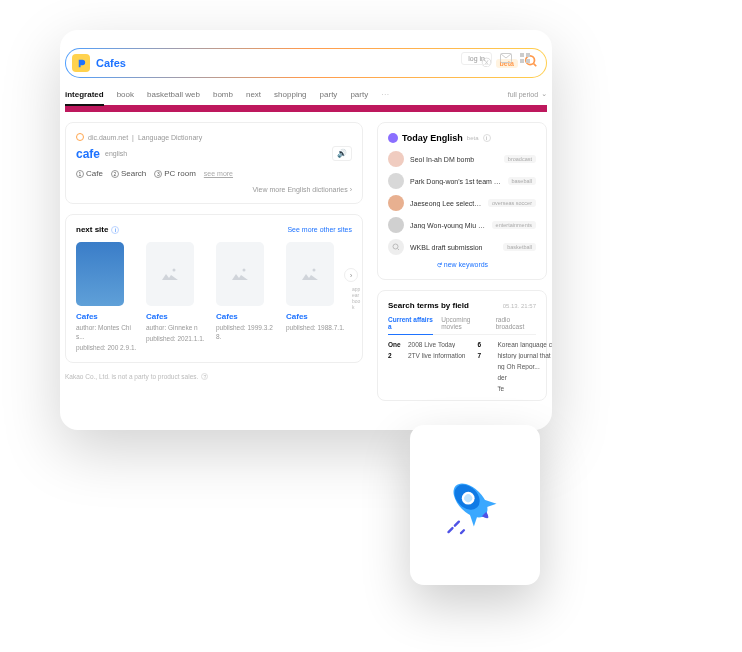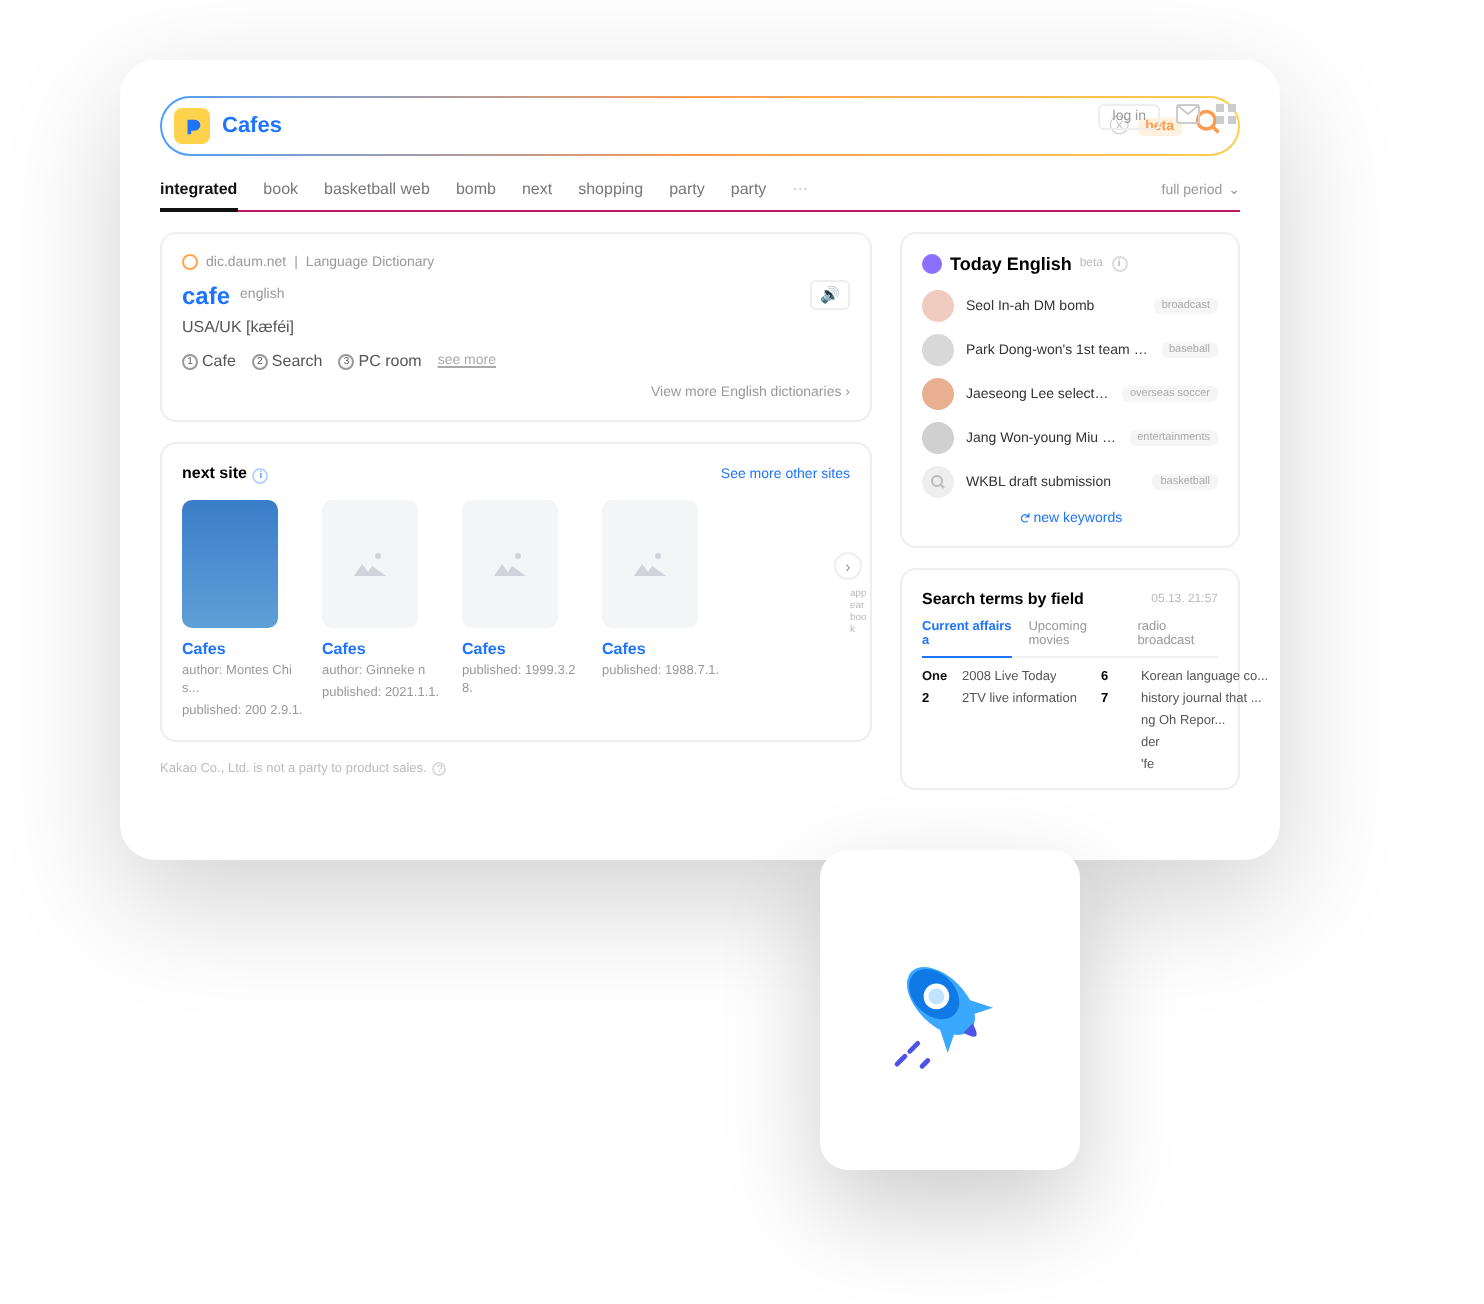--- a/index.html
+++ b/index.html
@@ -1,29 +1,29 @@
 <!DOCTYPE html>
 <html><head>
 <meta charset="utf-8">
 <style>
 *{box-sizing:border-box;margin:0;padding:0;font-family:-apple-system,BlinkMacSystemFont,"Segoe UI",Arial,sans-serif}
 body{background:#fff;width:742px;height:652px;position:relative;overflow:hidden}
-.window{position:absolute;top:30px;left:60px;width:580px;height:400px;background:#fff;border-radius:18px;box-shadow:0 20px 60px rgba(0,0,0,0.18);padding:18px 20px;overflow:hidden}
+.window{position:absolute;top:30px;left:60px;width:492px;height:400px;background:#fff;border-radius:18px;box-shadow:0 20px 60px rgba(0,0,0,0.18);padding:18px 5px;overflow:hidden}
 .searchbar{display:flex;align-items:center;border:1.5px solid transparent;border-radius:22px;height:30px;padding:0 8px 0 6px;background:linear-gradient(#fff,#fff) padding-box,linear-gradient(90deg,#4e9fff,#ff9a4e,#ffcf4e) border-box}
 .logo{width:18px;height:18px;border-radius:4px;background:#ffd24e;display:flex;align-items:center;justify-content:center;margin-right:6px}
 .logo svg{width:11px;height:11px}
 .searchinput{flex:1;border:none;outline:none;font-size:11px;font-weight:700;color:#1e73ff;background:transparent}
 .searchinput::placeholder{color:#1e73ff}
 .pill-x{color:#ccc;font-size:10px;margin-right:4px}
 .pill-badge{background:#fff3e0;color:#ff9a4e;font-size:7px;font-weight:700;border-radius:3px;padding:1px 4px;margin-right:4px}
 .mag{width:14px;height:14px;margin-left:2px}
 .topright{position:absolute;top:22px;right:22px;display:flex;align-items:center;gap:8px}
 .login{font-size:7px;color:#999;border:1px solid #eee;border-radius:3px;padding:2px 6px}
 .ticon{color:#ccc;font-size:11px}
-.tabs{display:flex;gap:13px;margin-top:12px;border-bottom:1px solid #be185d;padding-bottom:6px;font-size:8px;color:#777;align-items:flex-end}
+.tabs{display:flex;gap:13px;margin-top:12px;border-bottom:7px solid #be185d;padding-bottom:6px;font-size:8px;color:#777;align-items:flex-start}
 .tab{cursor:pointer}
 .tab.active{color:#111;font-weight:700;position:relative}
 .tab.active::after{content:"";position:absolute;bottom:-7px;left:0;right:0;height:2px;background:#111}
 .dots{color:#ccc;letter-spacing:1px}
 .period{margin-left:auto;font-size:7px;color:#999;display:flex;align-items:center;gap:3px}
 .content{display:flex;gap:14px;margin-top:10px}
 .left{flex:1;min-width:0}
 .right{width:170px}
 .card{border:1px solid #eee;border-radius:8px;padding:10px;margin-bottom:10px}
 .dictsrc{font-size:7px;color:#999;display:flex;align-items:center;gap:4px}
@@ -135,21 +135,20 @@
           <span class="src-icon"></span>
           <span>dic.daum.net</span>
           <span>|</span>
           <span>Language Dictionary</span>
         </div>
         <div class="dictword">
           <span>cafe</span>
           <span class="dictlang">english</span>
           <span class="speaker">🔊</span>
         </div>
-        <div class="phon">USA/UK [kæféi]</div>
         <div class="defs">
           <span class="n">
               <span class="circ">1</span>
               <span>Cafe</span>
             </span>
           <span class="n">
               <span class="circ">2</span>
               <span>Search</span>
             </span>
           <span class="n">

